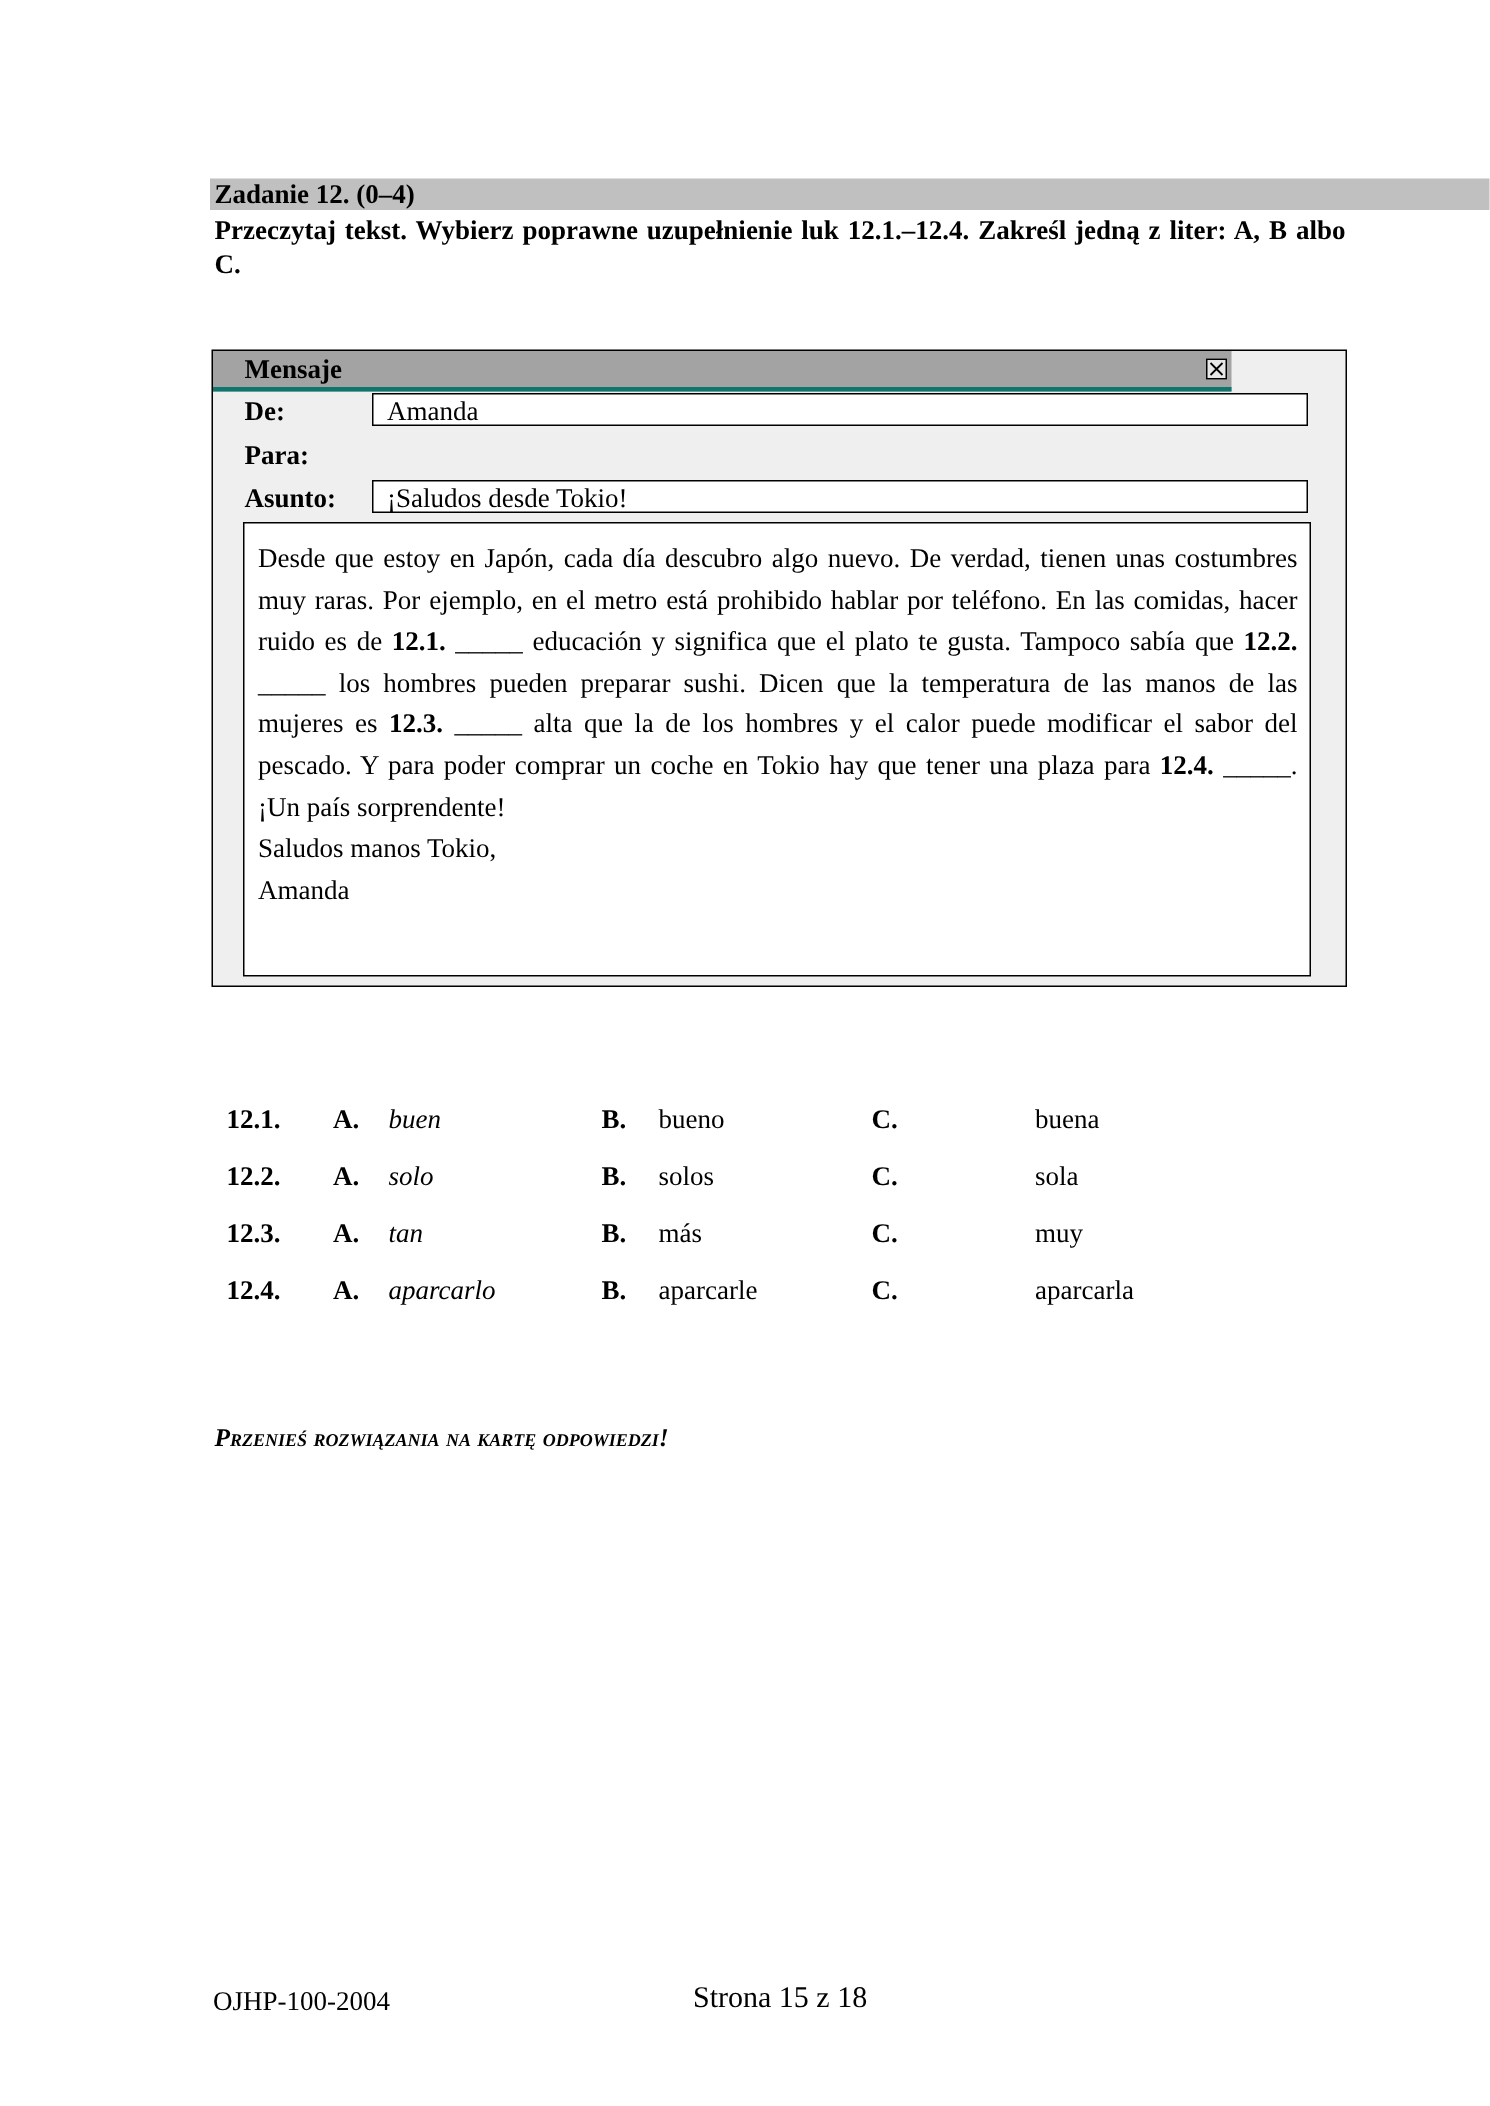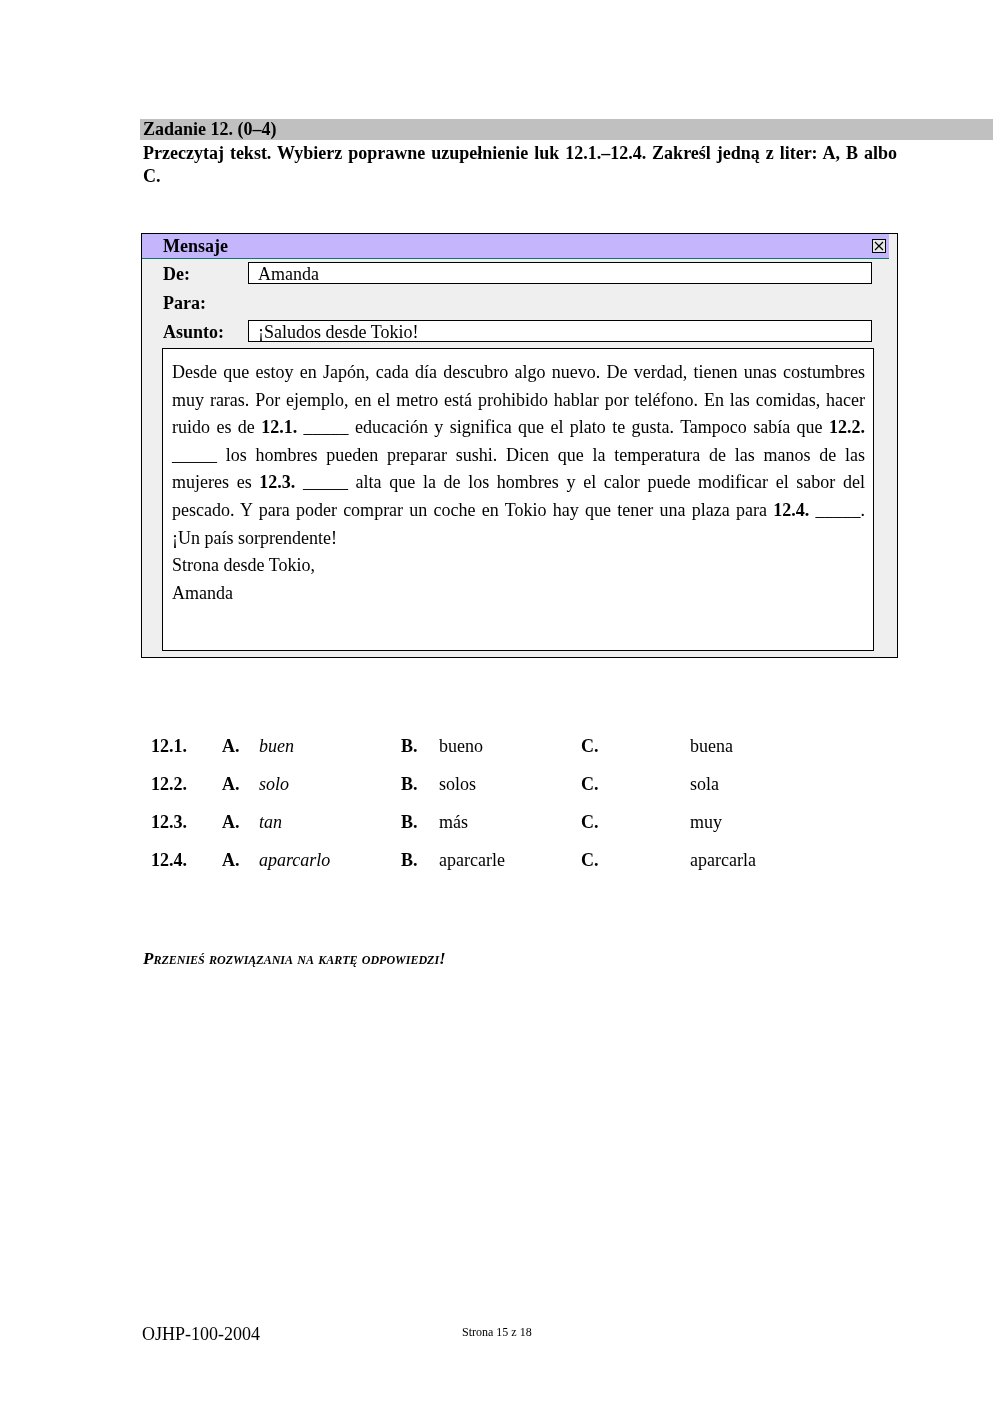--- a/index.html
+++ b/index.html
@@ -3,21 +3,21 @@
 <meta charset="utf-8">
 <style>
   html, body { margin: 0; padding: 0; background: #ffffff; }
   body { width: 993px; height: 1404px; position: relative; font-family: "Liberation Serif", serif; color: #000; }
 
   .task-header { position: absolute; left: 140px; top: 119px; width: 862px; height: 21px; background: #c0c0c0; }
   .task-header span { position: absolute; left: 3px; top: 0px; font-size: 18px; font-weight: bold; line-height: 21px; }
   .instruction { position: absolute; left: 143px; top: 142px; width: 754px; font-size: 18px; font-weight: bold; line-height: 23px; text-align: justify; }
 
   .msg-window { position: absolute; left: 141px; top: 233px; width: 755px; height: 423px; border: 1px solid #000; background: #efefef; }
-  .msg-titlebar { position: absolute; left: 0; top: 0; width: 747px; height: 24px; background: #c4b5fd; border-bottom: 1px solid #0f766e; }
+  .msg-titlebar { position: absolute; left: 0; top: 0; width: 679px; height: 24px; background: #a3a3a3; border-bottom: 3px solid #0f766e; }
   .msg-title { position: absolute; left: 21px; top: 1px; font-size: 18px; font-weight: bold; line-height: 22px; }
   .close-box { position: absolute; right: 3px; top: 5px; width: 12px; height: 12px; border: 1px solid #000; background: #e6e6e6; }
   .close-box svg { position: absolute; left: 1px; top: 1px; }
 
   .field-label { position: absolute; left: 21px; font-size: 18px; font-weight: bold; line-height: 24px; }
   .field-input { position: absolute; left: 106px; width: 624px; height: 22px; border: 1px solid #000; background: #fff; font-size: 18px; line-height: 22px; padding-left: 9px; box-sizing: border-box; }
 
   .msg-body { position: absolute; left: 20px; top: 114px; width: 712px; height: 303px; border: 1px solid #000; background: #fff; box-sizing: border-box; padding: 10px 8px 0 9px; font-size: 18px; line-height: 27.6px; text-align: justify; }
   .msg-body p { margin: 0; }
   .gap { font-weight: bold; }
@@ -29,21 +29,21 @@
   .la { left: 71px; font-weight: bold; }
   .ta { left: 108px; font-style: italic; }
   .lb { left: 250px; font-weight: bold; }
   .tb { left: 288px; }
   .lc { left: 430px; font-weight: bold; }
   .tc { left: 495px; margin-left: 44px; }
 
   .transfer-note { position: absolute; left: 143px; top: 947px; font-size: 17px; font-weight: bold; font-style: italic; font-variant: small-caps; line-height: 24px; text-align: right; }
 
   .footer-code { position: absolute; left: 142px; top: 1324px; font-size: 18px; line-height: 20px; }
-  .footer-page { position: absolute; left: 462px; top: 1320px; font-size: 12px; line-height: 24px; }
+  .footer-page { position: absolute; left: 462px; top: 1320px; font-size: 20px; line-height: 24px; }
 </style>
 </head>
 <body>
 
 <div class="task-header">
   <span>Zadanie 12. (0–4)</span>
 </div>
 <div class="instruction">Przeczytaj tekst. Wybierz poprawne uzupełnienie luk 12.1.–12.4. Zakreśl jedną z liter: A, B albo C.</div>
 
 <div class="msg-window">
@@ -59,21 +59,21 @@
   <span class="field-label" style="top:28px">De:</span>
   <div class="field-input" style="top:28px">Amanda</div>
 
   <span class="field-label" style="top:57px">Para:</span>
 
   <span class="field-label" style="top:86px">Asunto:</span>
   <div class="field-input" style="top:86px">¡Saludos desde Tokio!</div>
 
   <div class="msg-body">
     <p><span>Desde que estoy en Japón, cada día descubro algo nuevo. De verdad, tienen unas costumbres muy raras. Por ejemplo, en el metro está prohibido hablar por teléfono. En las comidas, hacer ruido es de </span><span class="gap">12.1.</span><span> _____ educación y significa que el plato te gusta. Tampoco sabía que </span><span class="gap">12.2.</span><span> _____ los hombres pueden preparar sushi. Dicen que la temperatura de las manos de las mujeres es </span><span class="gap">12.3.</span><span> _____ alta que la de los hombres y el calor puede modificar el sabor del pescado. Y para poder comprar un coche en Tokio hay que tener una plaza para </span><span class="gap">12.4.</span><span> _____. ¡Un país sorprendente!</span></p>
-    <p>Strona desde Tokio,</p>
+    <p>Saludos manos Tokio,</p>
     <p>Amanda</p>
   </div>
 </div>
 
 <div class="answers">
   <div class="answer-row">
     <span class="num">12.1.</span>
     <span class="la">A.</span>
     <span class="ta">buen</span>
     <span class="lb">B.</span>

